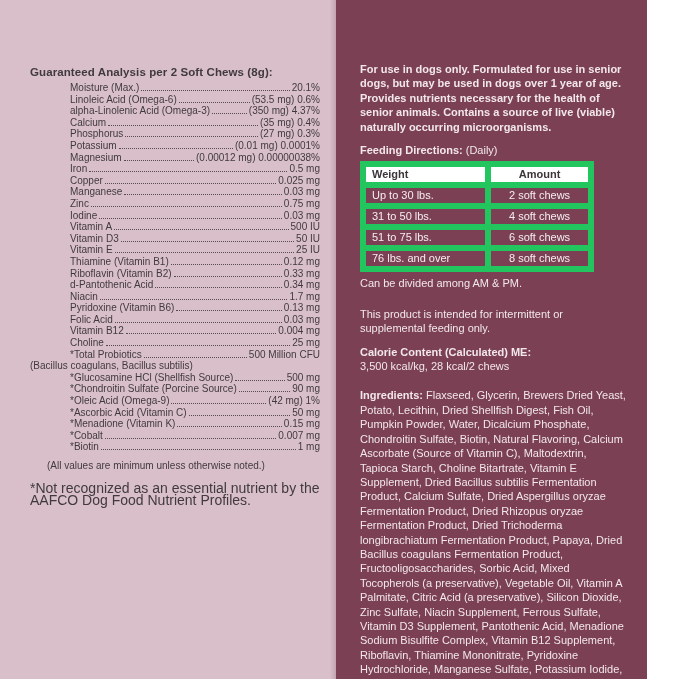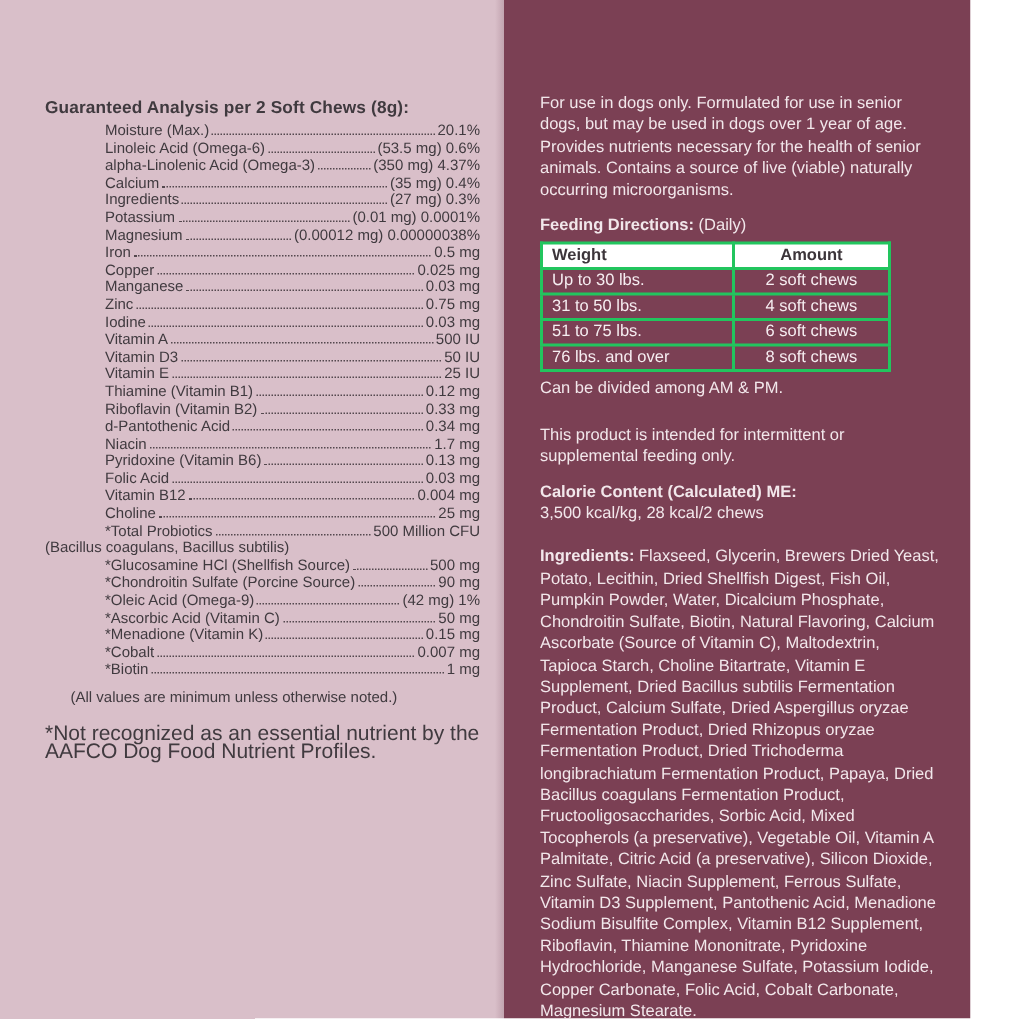--- a/index.html
+++ b/index.html
@@ -34,31 +34,31 @@
   .ga-footnote{font-size:14px;line-height:12px;margin-top:7px;width:290px;white-space:normal;}
   
   .panel-right{
     width:341px;height:100%;box-sizing:border-box;
     background:#7b4054;
     padding:62px 20px 0 24px;
     color:#f2e7eb;
     font-size:11px;line-height:14.4px;
   }
   .panel-right p{margin:0;}
-  .rp-intro{margin-bottom:9px !important;}
+  .rp-intro{margin-bottom:9px !important;font-weight:bold;}
   .feeding-label{margin-bottom:4px !important;}
   .bold{font-weight:bold;}
   table.feeding{
     border-collapse:collapse;
     width:234px;
     background:#7b4054;
     font-size:11px;
   }
   table.feeding th, table.feeding td{
-    border:2px solid #22c55e;
+    border:6px solid #22c55e;
     padding:0 6px;height:15px;line-height:13px;
   }
   table.feeding th{
     background:#ffffff;color:#3c353a;font-weight:bold;text-align:left;
   }
   table.feeding th.col-amount{text-align:center;}
   table.feeding td{color:#f6edf1;margin-left:47px;}
   table.feeding td.col-amount{text-align:center;}
   .feeding-footer{margin-top:4px !important;margin-bottom:16px !important;}
   .rp-intermittent{margin-bottom:9px !important;}
@@ -89,21 +89,21 @@
           <span>alpha-Linolenic Acid (Omega-3)</span>
           <span class="leader"></span>
           <span class="val">(350 mg) 4.37%</span>
         </div>
         <div class="ga-row">
           <span>Calcium</span>
           <span class="leader"></span>
           <span class="val">(35 mg) 0.4%</span>
         </div>
         <div class="ga-row">
-          <span>Ingredients</span>
+          <span>Phosphorus</span>
           <span class="leader"></span>
           <span class="val">(27 mg) 0.3%</span>
         </div>
         <div class="ga-row">
           <span>Potassium</span>
           <span class="leader"></span>
           <span class="val">(0.01 mg) 0.0001%</span>
         </div>
         <div class="ga-row">
           <span>Magnesium</span>

